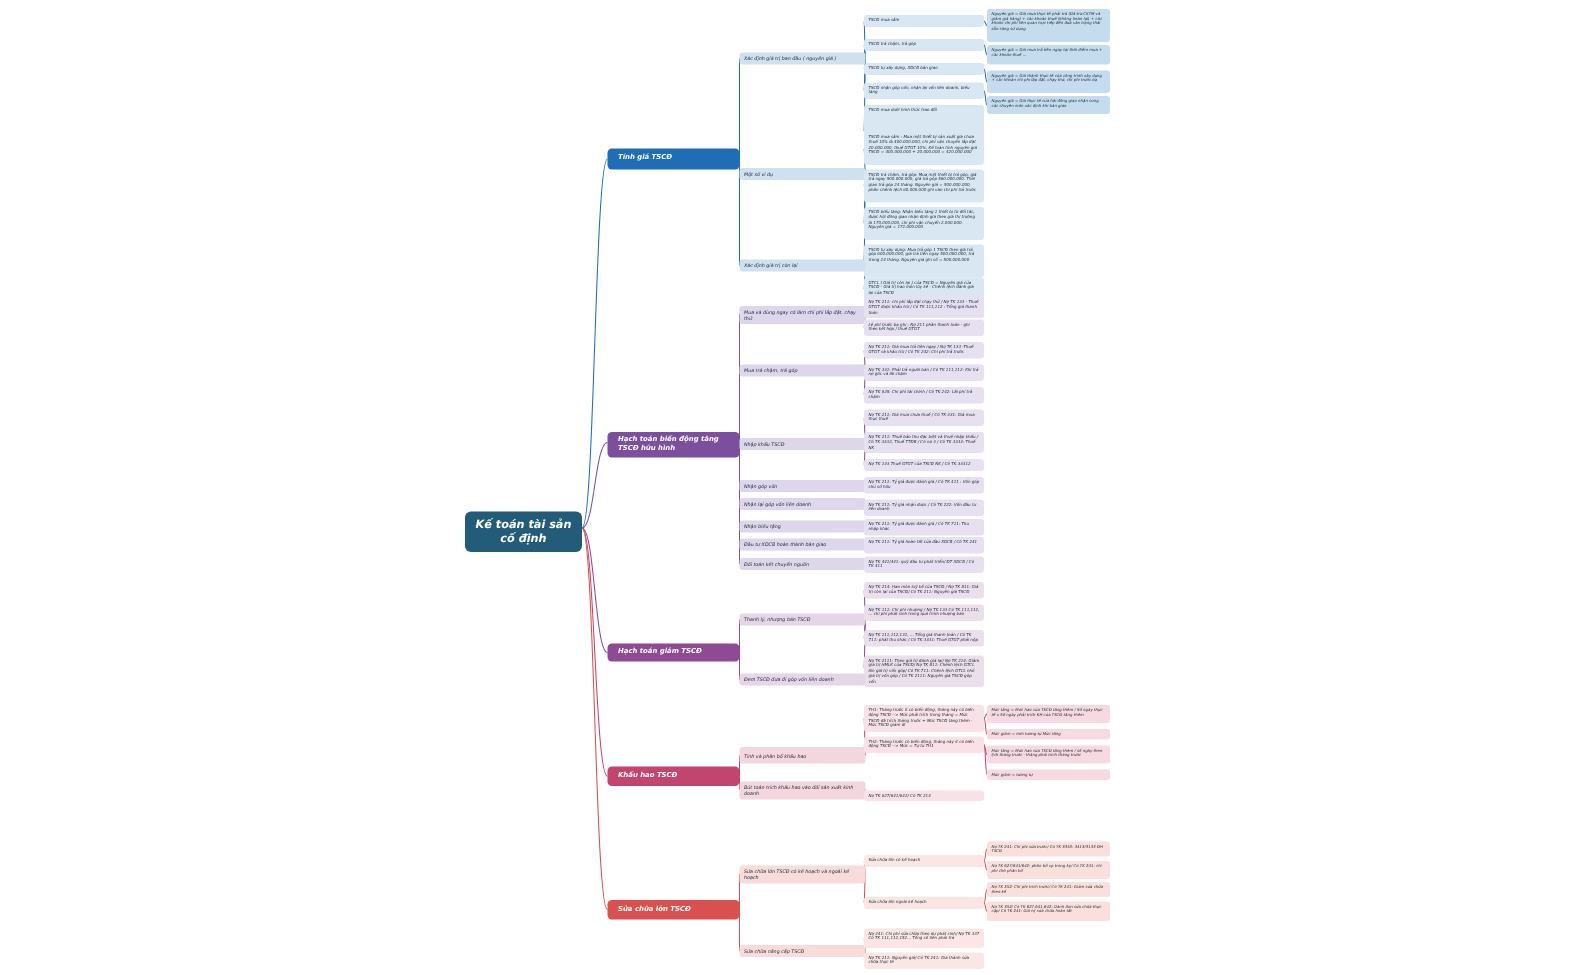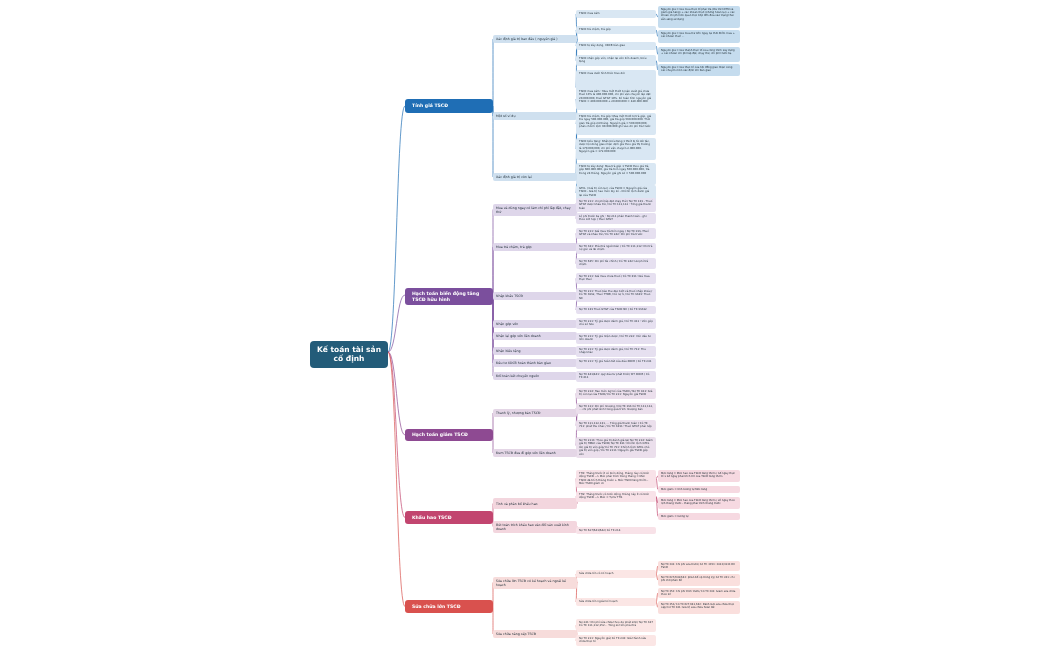--- a/index.html
+++ b/index.html
@@ -4,21 +4,21 @@
 <style>
   * { box-sizing: border-box; }
   html, body { margin:0; padding:0; }
   body {
     width:1050px; height:650px;
     background:#ffffff;
     font-family:"DejaVu Sans", sans-serif;
     overflow:hidden;
     position:relative;
   }
-  #canvas { position:absolute; left:0; top:0; width:1050px; height:650px; }
+  #canvas { position:absolute; left:0; top:0; width:1050px; height:650px;font-style:italic; }
   svg.links { position:absolute; left:0; top:0; width:1050px; height:650px; pointer-events:none; }
 
   .node {
     position:absolute;
     border-radius:3px;
     padding:3px 4px;
     line-height:1.25;
     overflow:hidden;
     word-wrap:break-word;
   }

